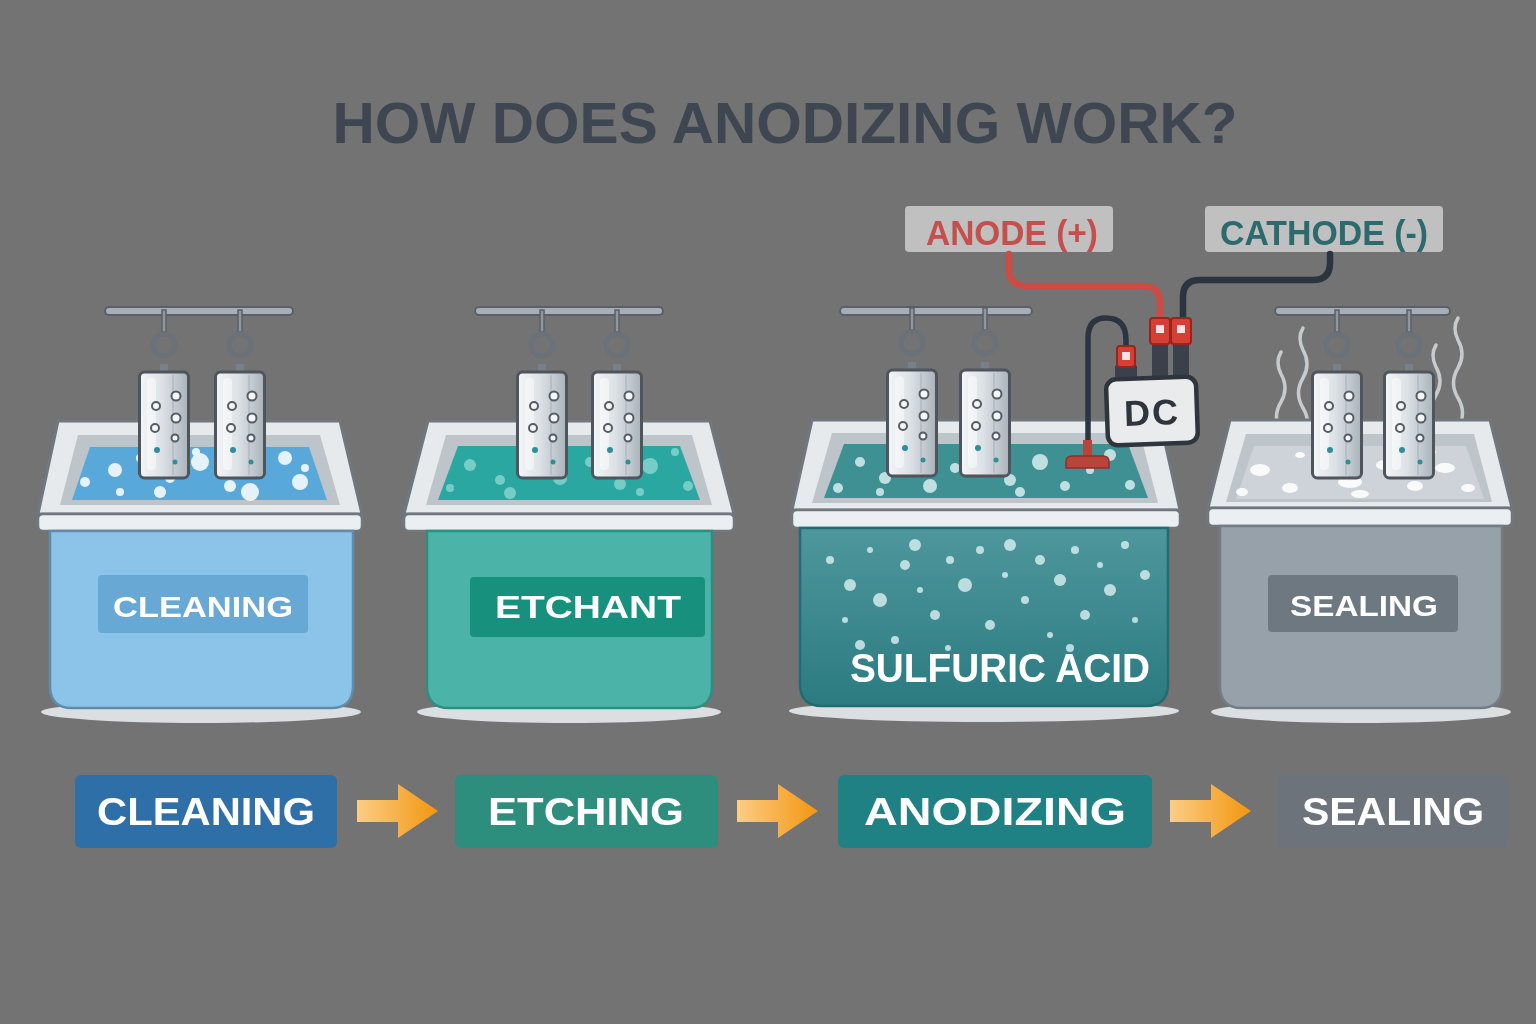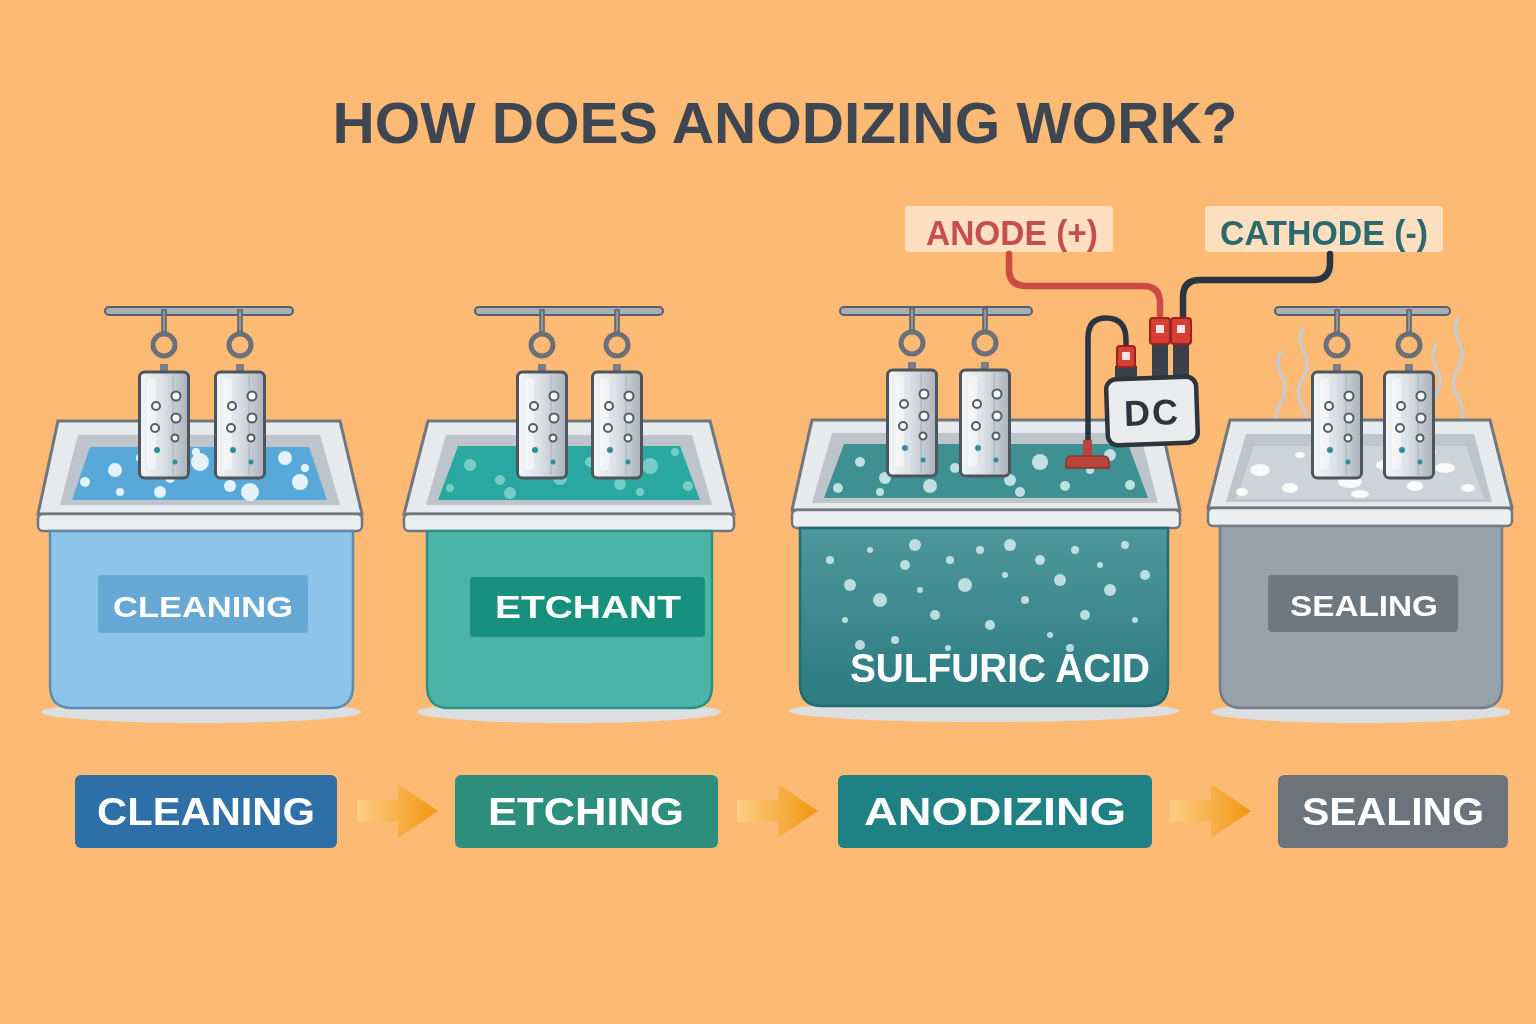--- a/index.html
+++ b/index.html
@@ -1,16 +1,16 @@
 <!DOCTYPE html>
 <html><head>
 <meta charset="utf-8">
 <style>
   html,body{margin:0;padding:0;background:#f7f8f9;}
-  .stage{position:relative;width:1536px;height:1024px;background:#fdba74;overflow:hidden;margin:0 auto;}
+  .stage{position:relative;width:1536px;height:1024px;background:#737373;overflow:hidden;margin:0 auto;}
   svg text{font-family:"Liberation Sans","DejaVu Sans",sans-serif;font-weight:bold;}
   .t-title{fill:#3d4651;}
   .t-white{fill:#ffffff;}
   .t-dc{fill:#2f353d;letter-spacing:2px;}
 </style>
 </head>
 <body>
 
 <div class="stage">
 <svg width="1536" height="1024" viewBox="0 0 1536 1024">

